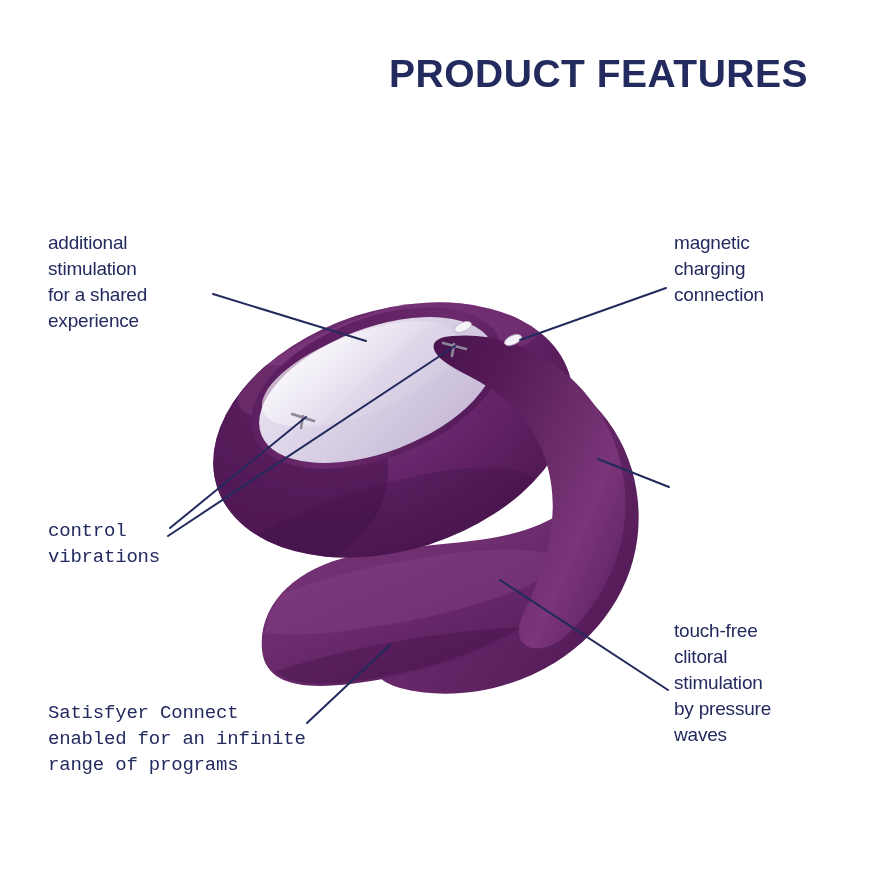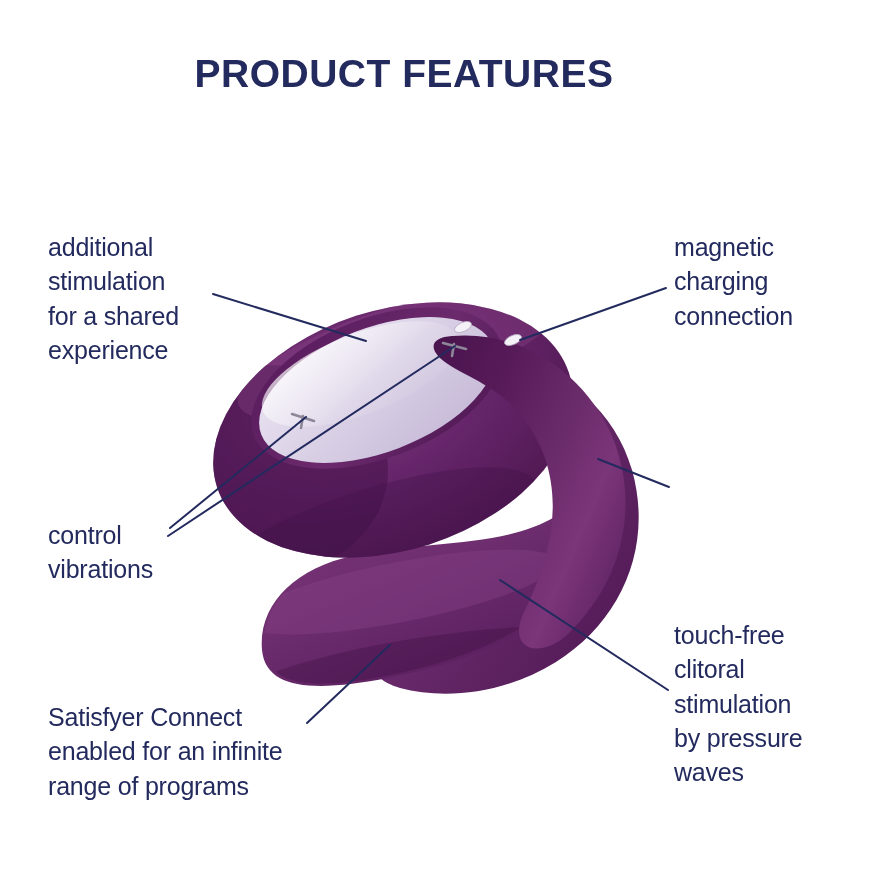--- a/index.html
+++ b/index.html
@@ -24,45 +24,45 @@
     width: 880px;
     height: 880px;
   }
 
   
   .title {
     position: absolute;
     top: 54px;
     left: 0;
     width: 808px;
-    text-align: center;
+    text-align: right;
     font-size: 39px;
     font-weight: 700;
     letter-spacing: 0.5px;
     color: #232a5e;
     line-height: 1;
     white-space: nowrap;
   }
 
   
   .callout {
     position: absolute;
-    font-size: 25px;
+    font-size: 19px;
     line-height: 1.37;
     font-weight: 400;
     color: #232a5e;
     letter-spacing: -0.2px;
     white-space: pre-line;
   }
   .callout.left  { text-align: left; }
   .callout.right { text-align: left; }
 
   #callout-additional-stimulation { left: 48px;  top: 230px; width: 230px; }
-  #callout-control-vibrations     { left: 48px;  top: 518px; width: 230px; }
-  #callout-satisfyer-connect      { left: 48px;  top: 700px; width: 350px; }
+  #callout-control-vibrations     { left: 48px;  top: 518px; width: 230px; font-family: Liberation Mono, monospace; }
+  #callout-satisfyer-connect      { left: 48px;  top: 700px; width: 350px; font-family: Liberation Mono, monospace; }
   #callout-magnetic-charging      { left: 674px; top: 230px; width: 210px; }
   #callout-soft-silicone          { left: 674px; top: 398px; width: 200px; }
   #callout-touch-free             { left: 674px; top: 618px; width: 210px; }
 
   
   .art {
     position: absolute;
     left: 0;
     top: 0;
     width: 880px;

